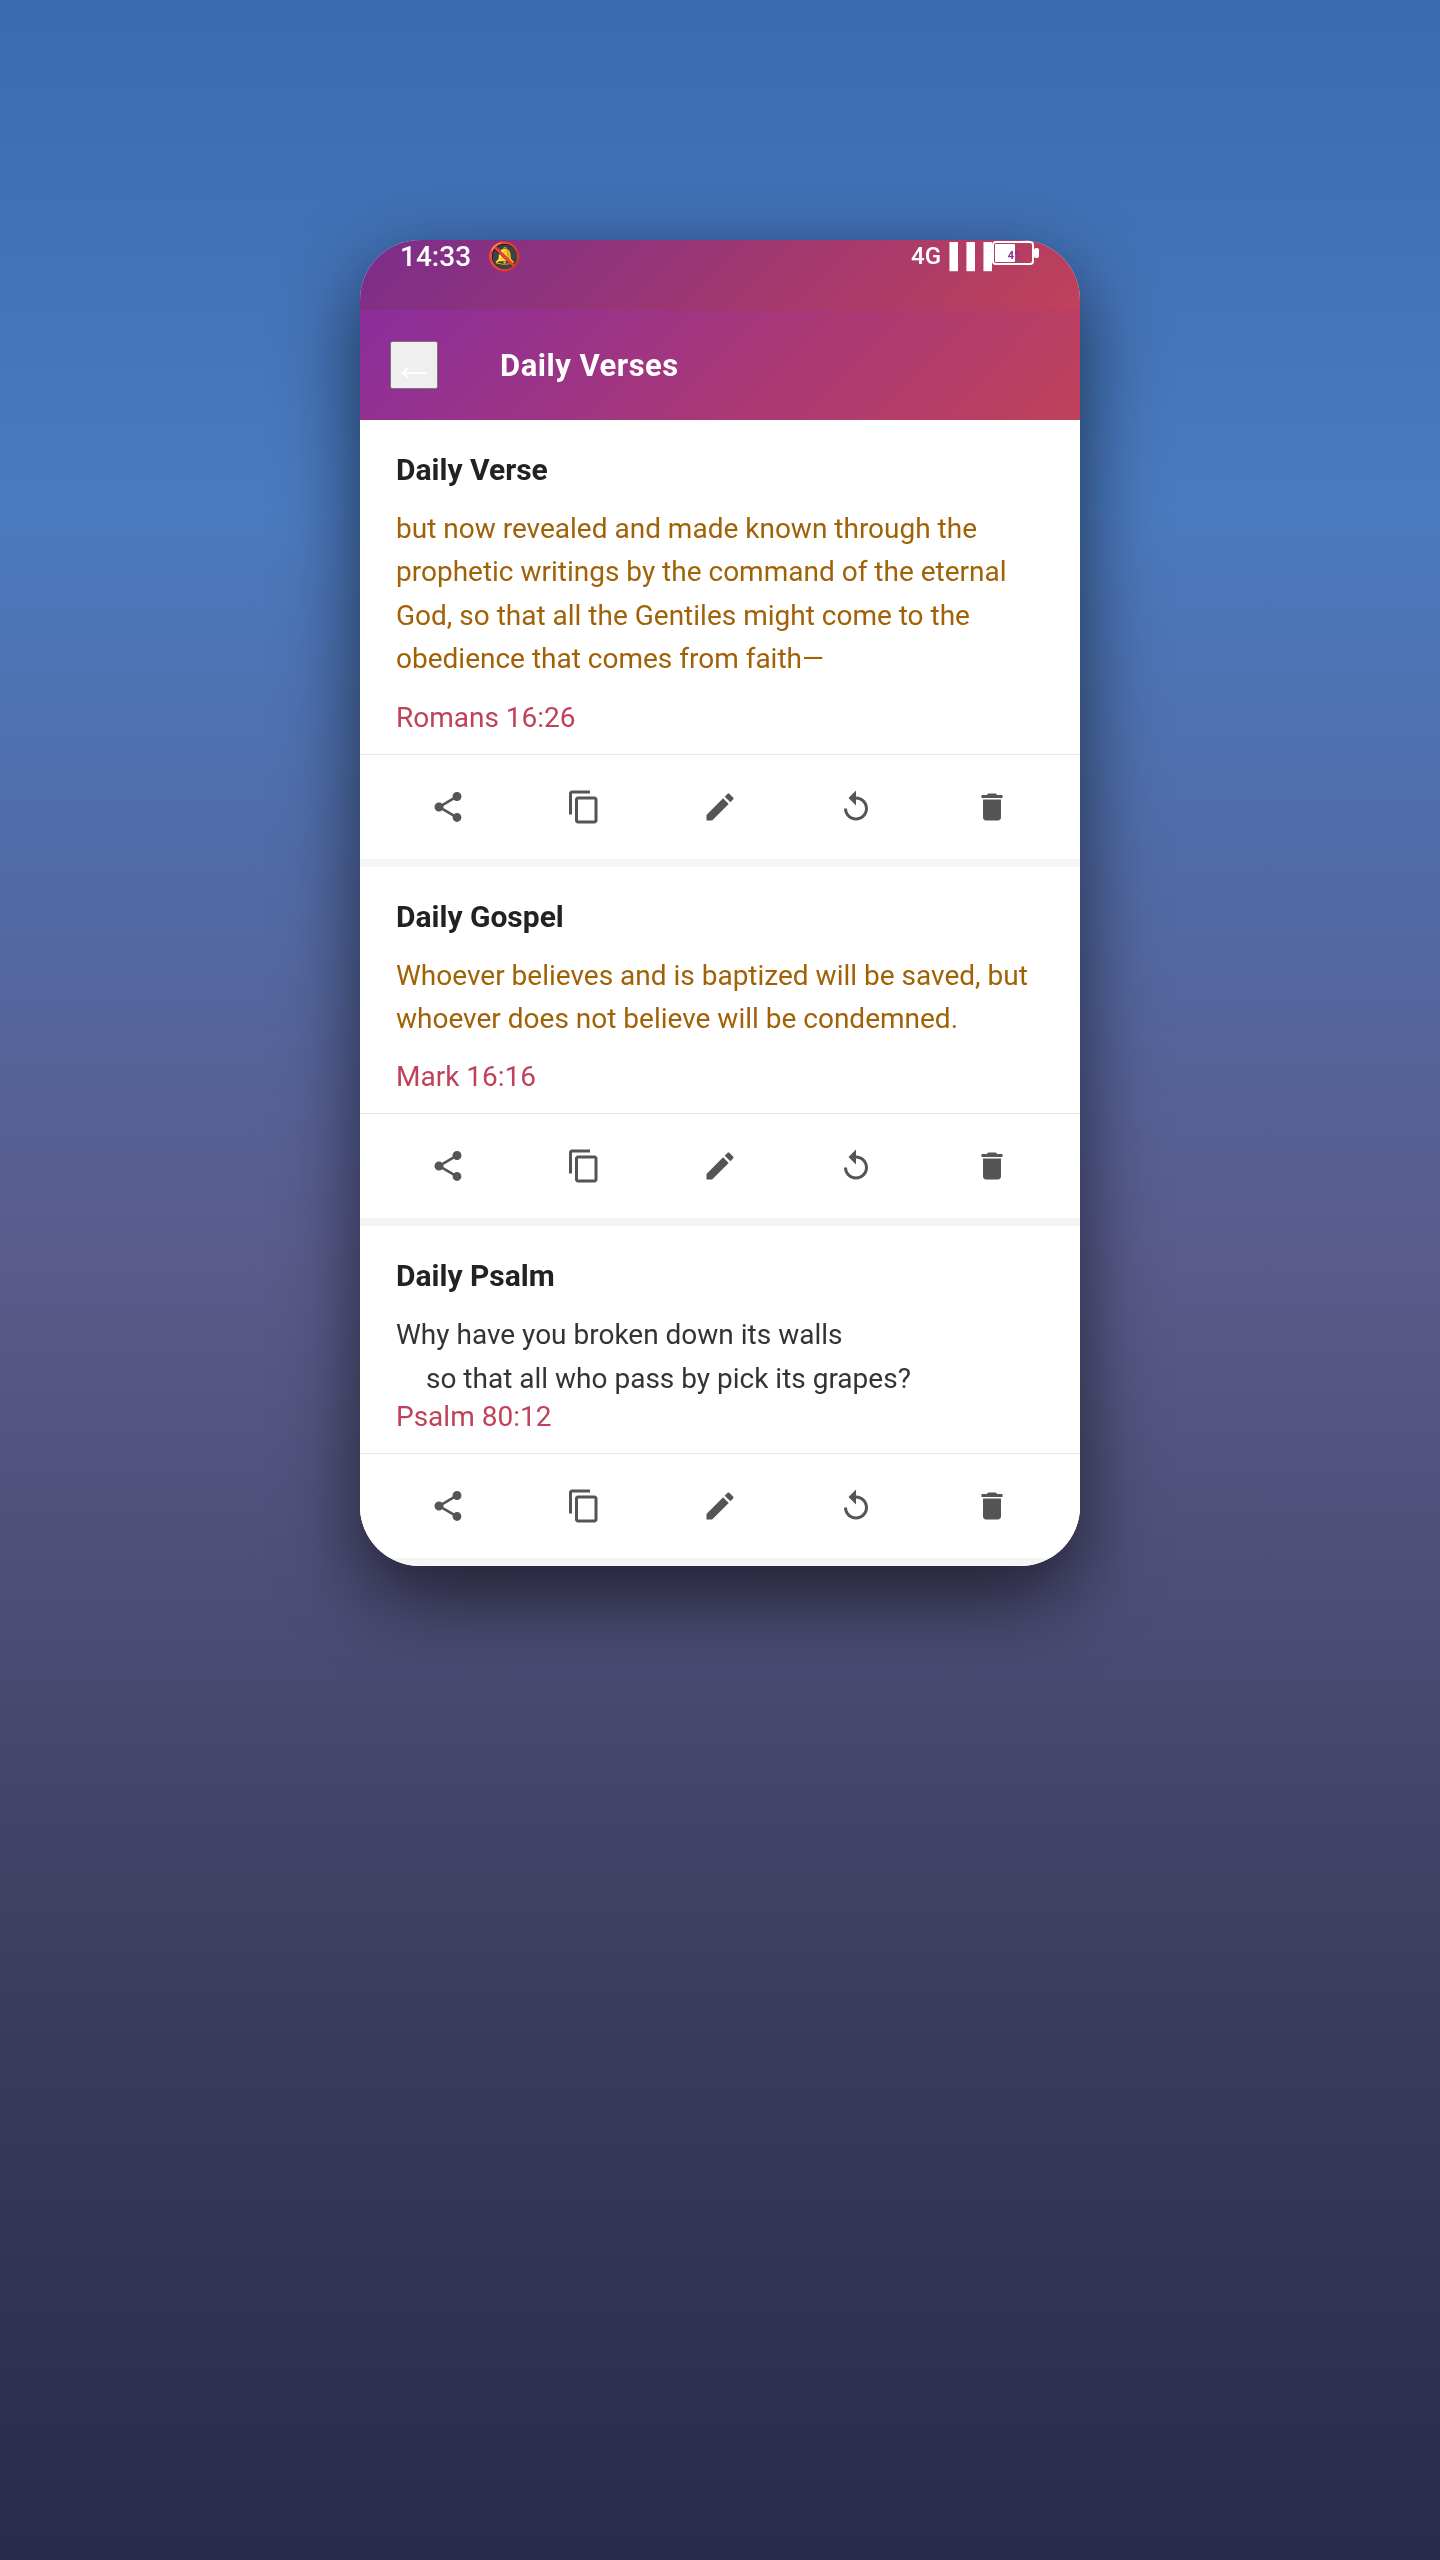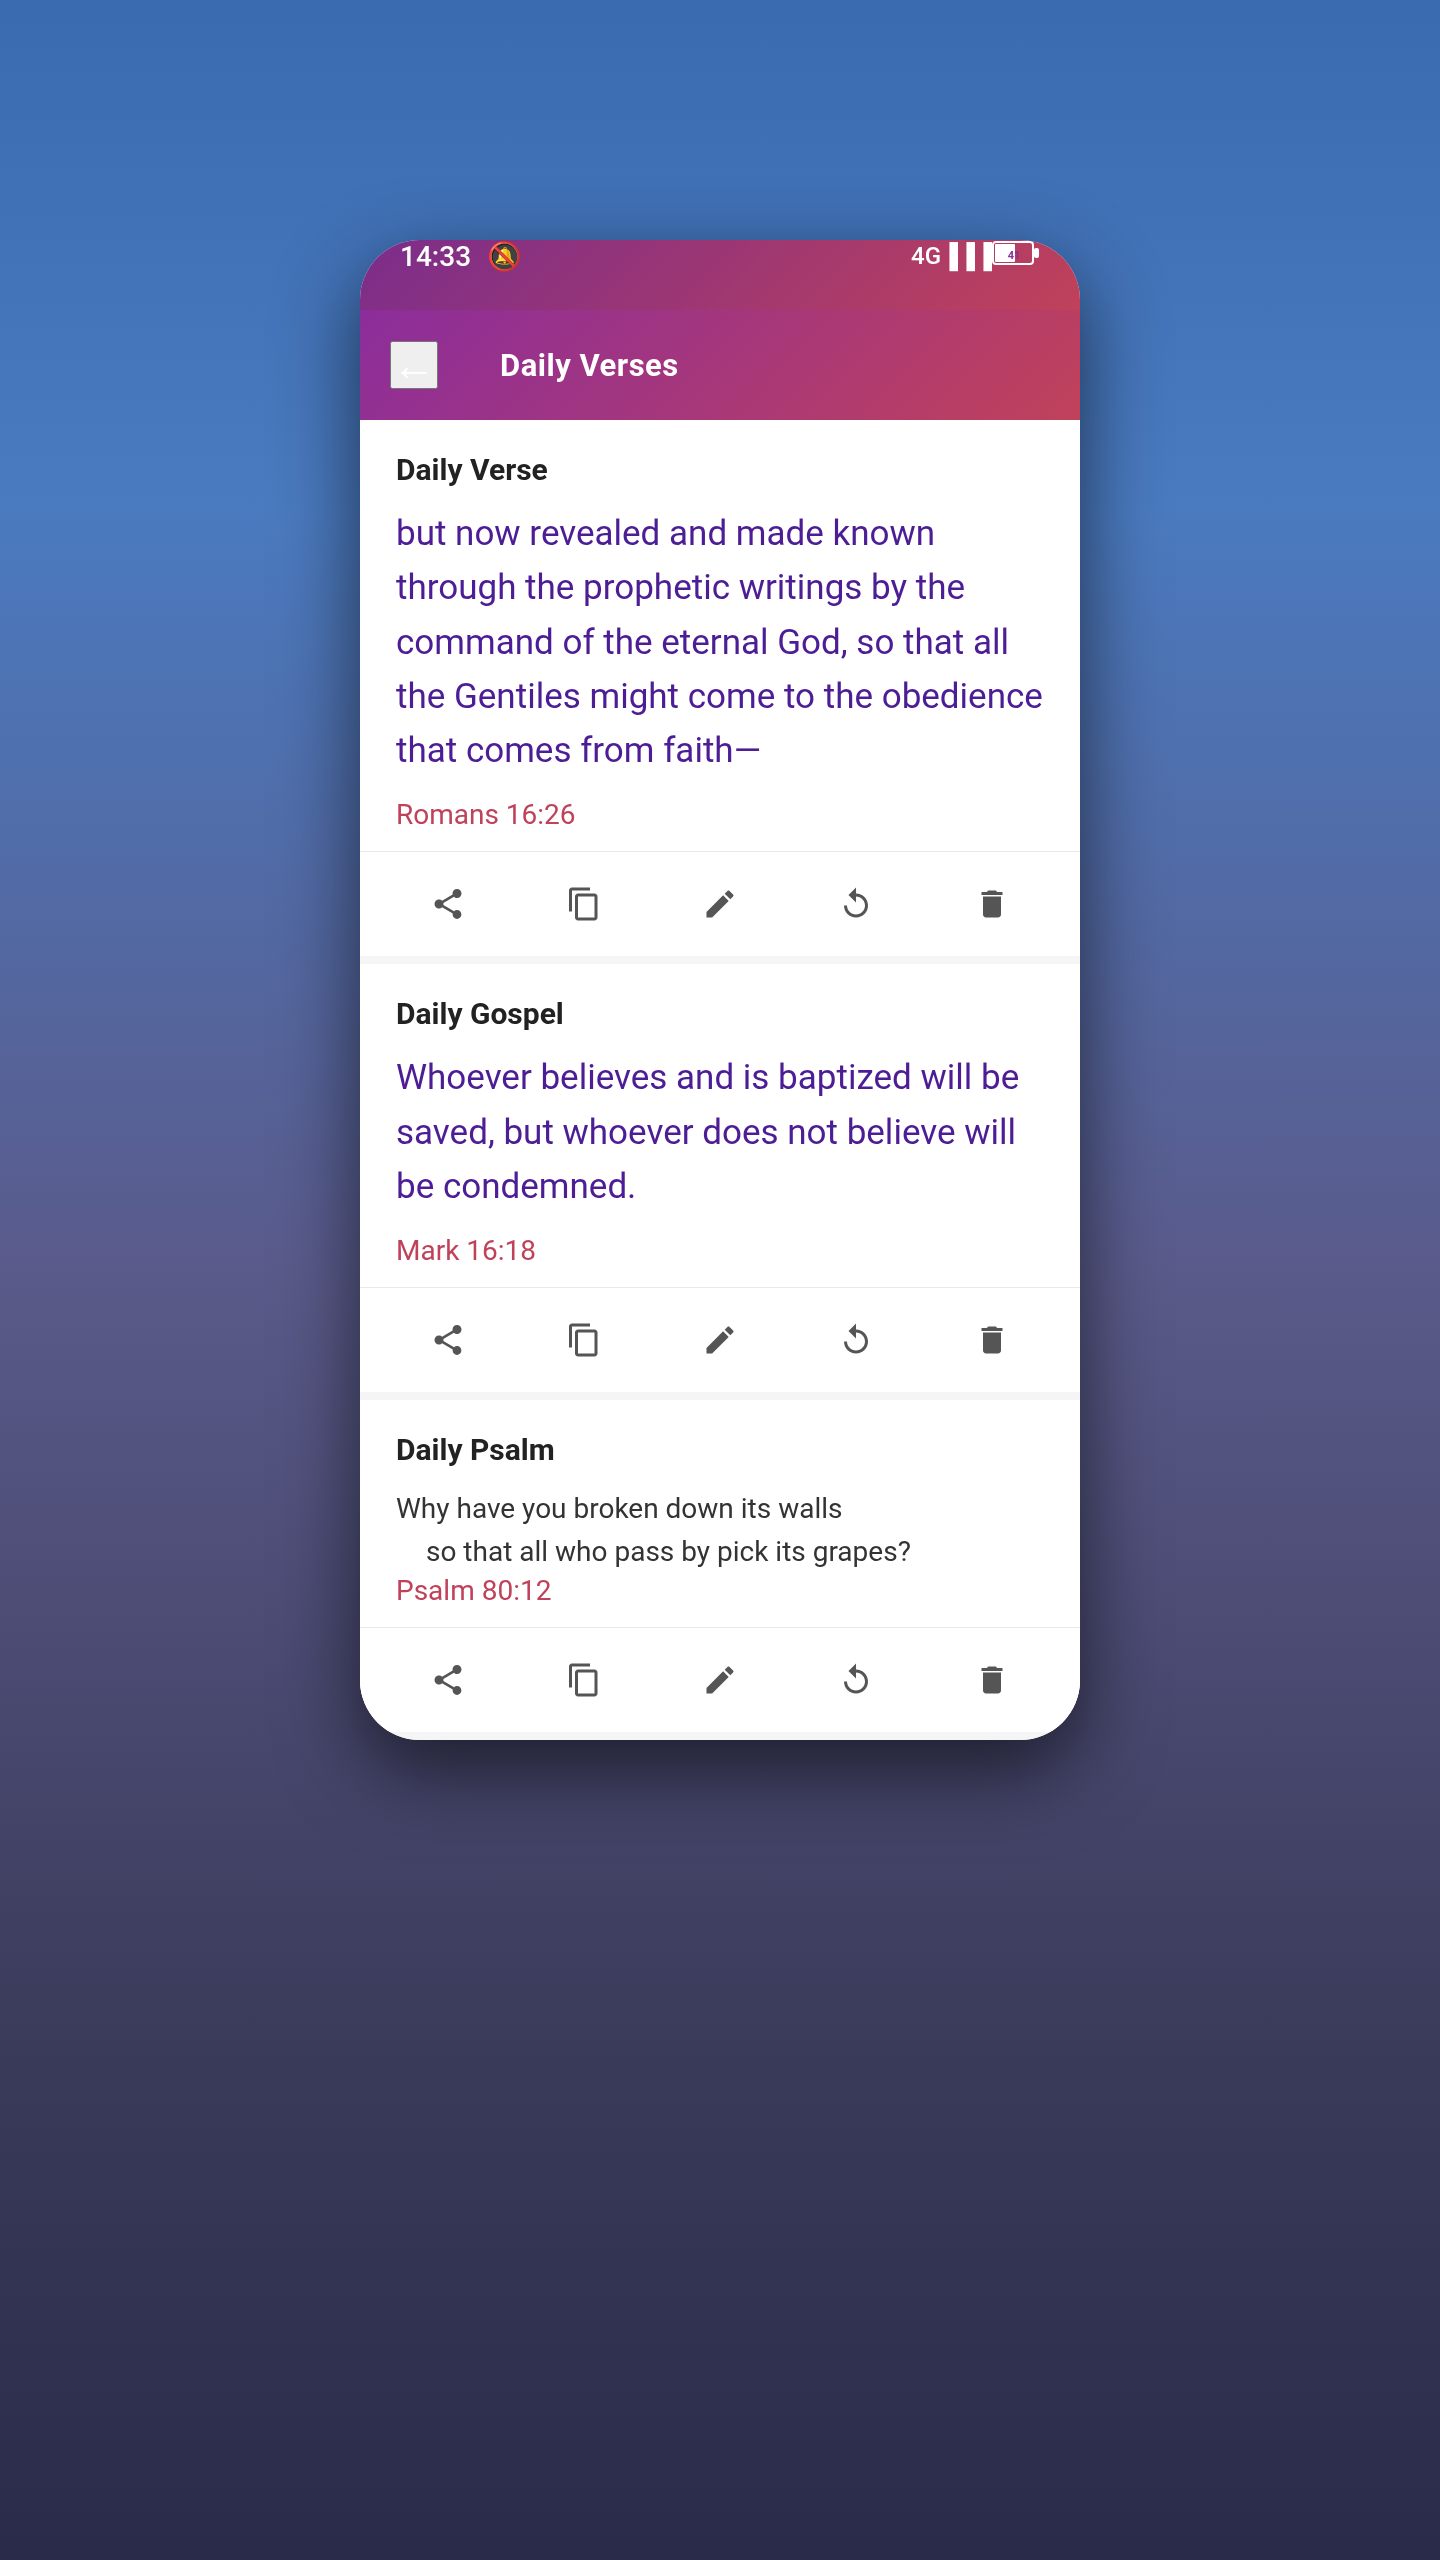--- a/index.html
+++ b/index.html
@@ -104,22 +104,22 @@
     }
 
     .card-title {
       font-size: 30px;
       font-weight: 700;
       color: #222;
       margin-bottom: 20px;
     }
 
     .card-verse-text {
-      font-size: 35px;
-      color: #4c1d95;
+      font-size: 28px;
+      color: #a16207;
       line-height: 1.55;
       margin-bottom: 20px;
     }
 
     .card-reference {
       text-align: left;
       font-size: 28px;
       color: #c0415a;
       font-style: normal;
     }
@@ -227,21 +227,21 @@
             <path d="M6 19c0 1.1.9 2 2 2h8c1.1 0 2-.9 2-2V7H6v12zM19 4h-3.5l-1-1h-5l-1 1H5v2h14V4z" fill="#555"></path>
           </svg>
         </button>
       </div>
     </div>
 
     <div class="card">
       <div class="card-body">
         <div class="card-title">Daily Gospel</div>
         <div class="card-verse-text">Whoever believes and is baptized will be saved, but whoever does not believe will be condemned.</div>
-        <div class="card-reference">Mark 16:18</div>
+        <div class="card-reference">Mark 16:16</div>
       </div>
       <div class="action-bar">
         <button class="action-btn" title="Share">
           <svg viewBox="0 0 24 24" xmlns="http://www.w3.org/2000/svg">
             <path d="M18 16.08c-.76 0-1.44.3-1.96.77L8.91 12.7c.05-.23.09-.46.09-.7s-.04-.47-.09-.7l7.05-4.11c.54.5 1.25.81 2.04.81 1.66 0 3-1.34 3-3s-1.34-3-3-3-3 1.34-3 3c0 .24.04.47.09.7L8.04 9.81C7.5 9.31 6.79 9 6 9c-1.66 0-3 1.34-3 3s1.34 3 3 3c.79 0 1.5-.31 2.04-.81l7.12 4.16c-.05.21-.08.43-.08.65 0 1.61 1.31 2.92 2.92 2.92 1.61 0 2.92-1.31 2.92-2.92s-1.31-2.92-2.92-2.92z" fill="#555"></path>
           </svg>
         </button>
         <button class="action-btn" title="Copy">
           <svg viewBox="0 0 24 24" xmlns="http://www.w3.org/2000/svg">
             <path d="M16 1H4c-1.1 0-2 .9-2 2v14h2V3h12V1zm3 4H8c-1.1 0-2 .9-2 2v14c0 1.1.9 2 2 2h11c1.1 0 2-.9 2-2V7c0-1.1-.9-2-2-2zm0 16H8V7h11v14z" fill="#555"></path>

